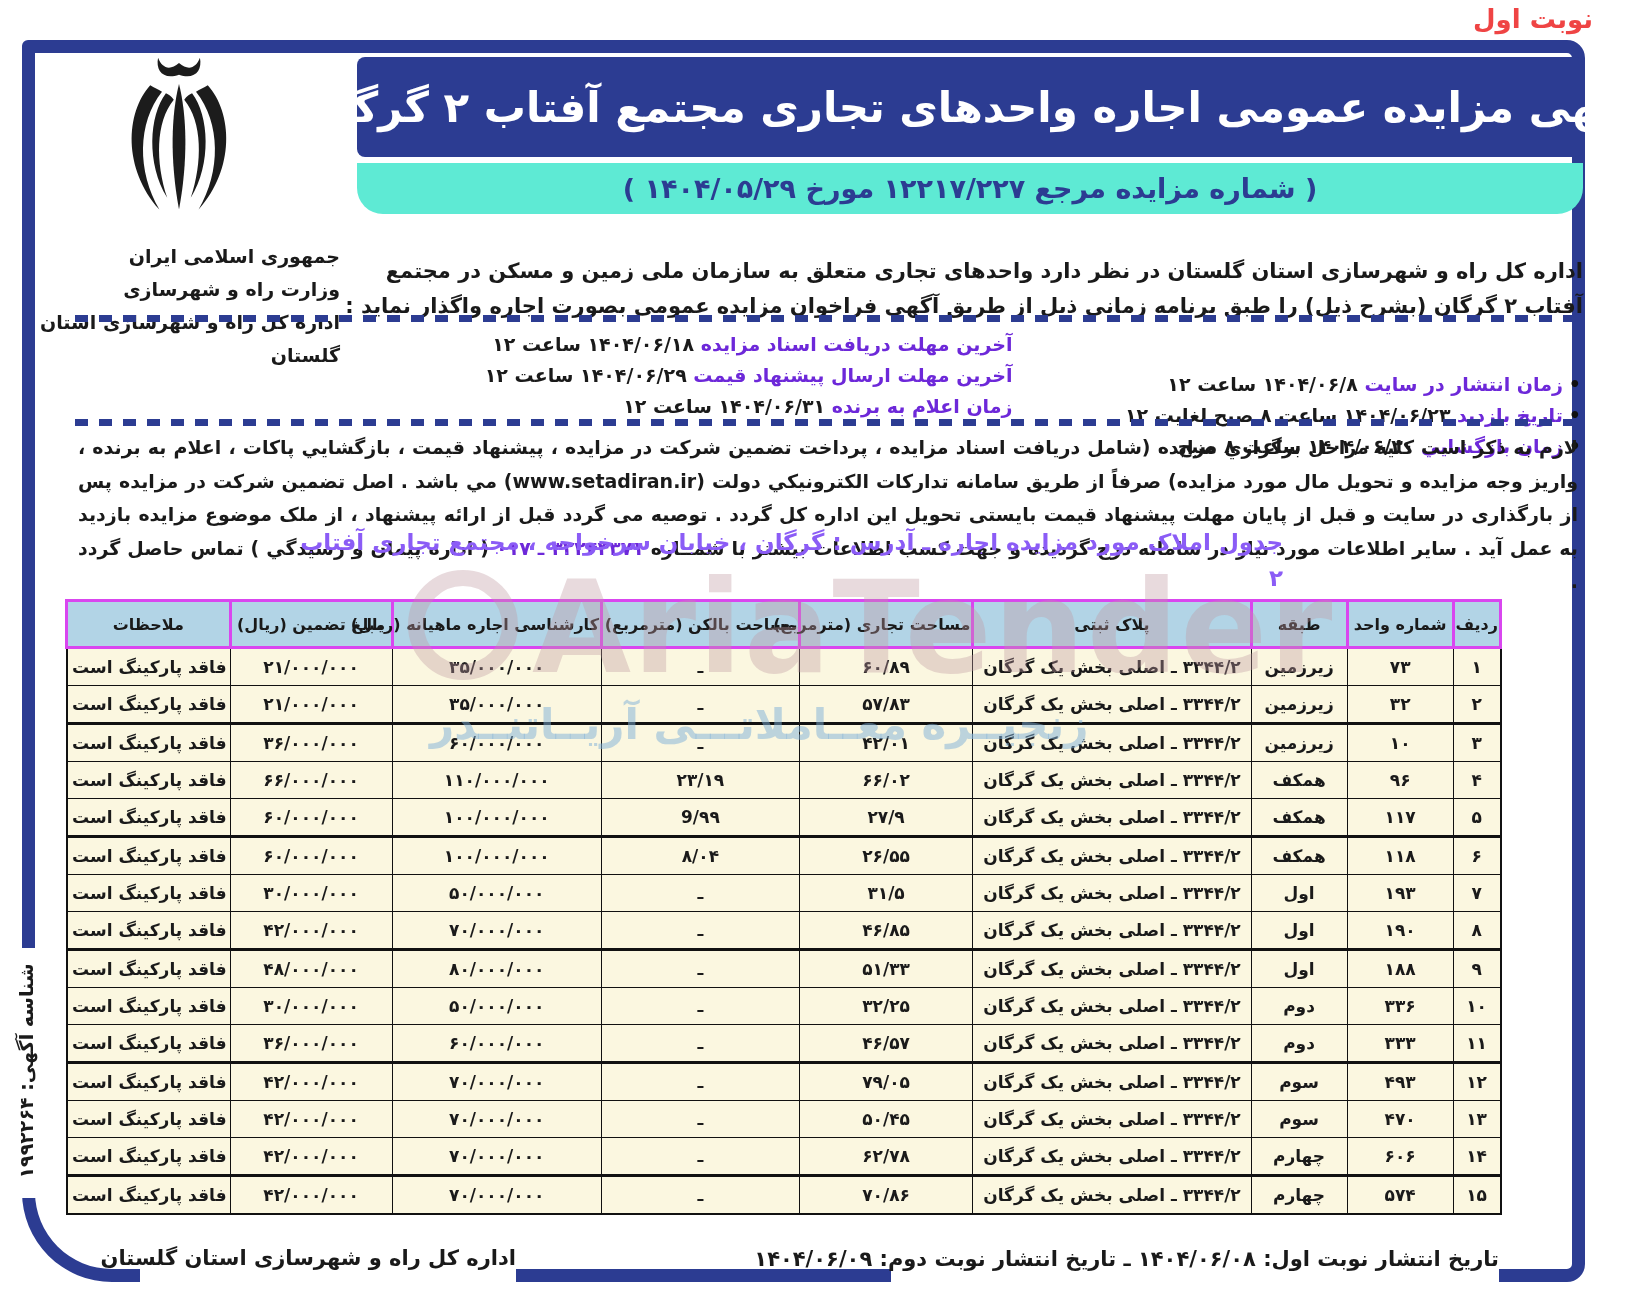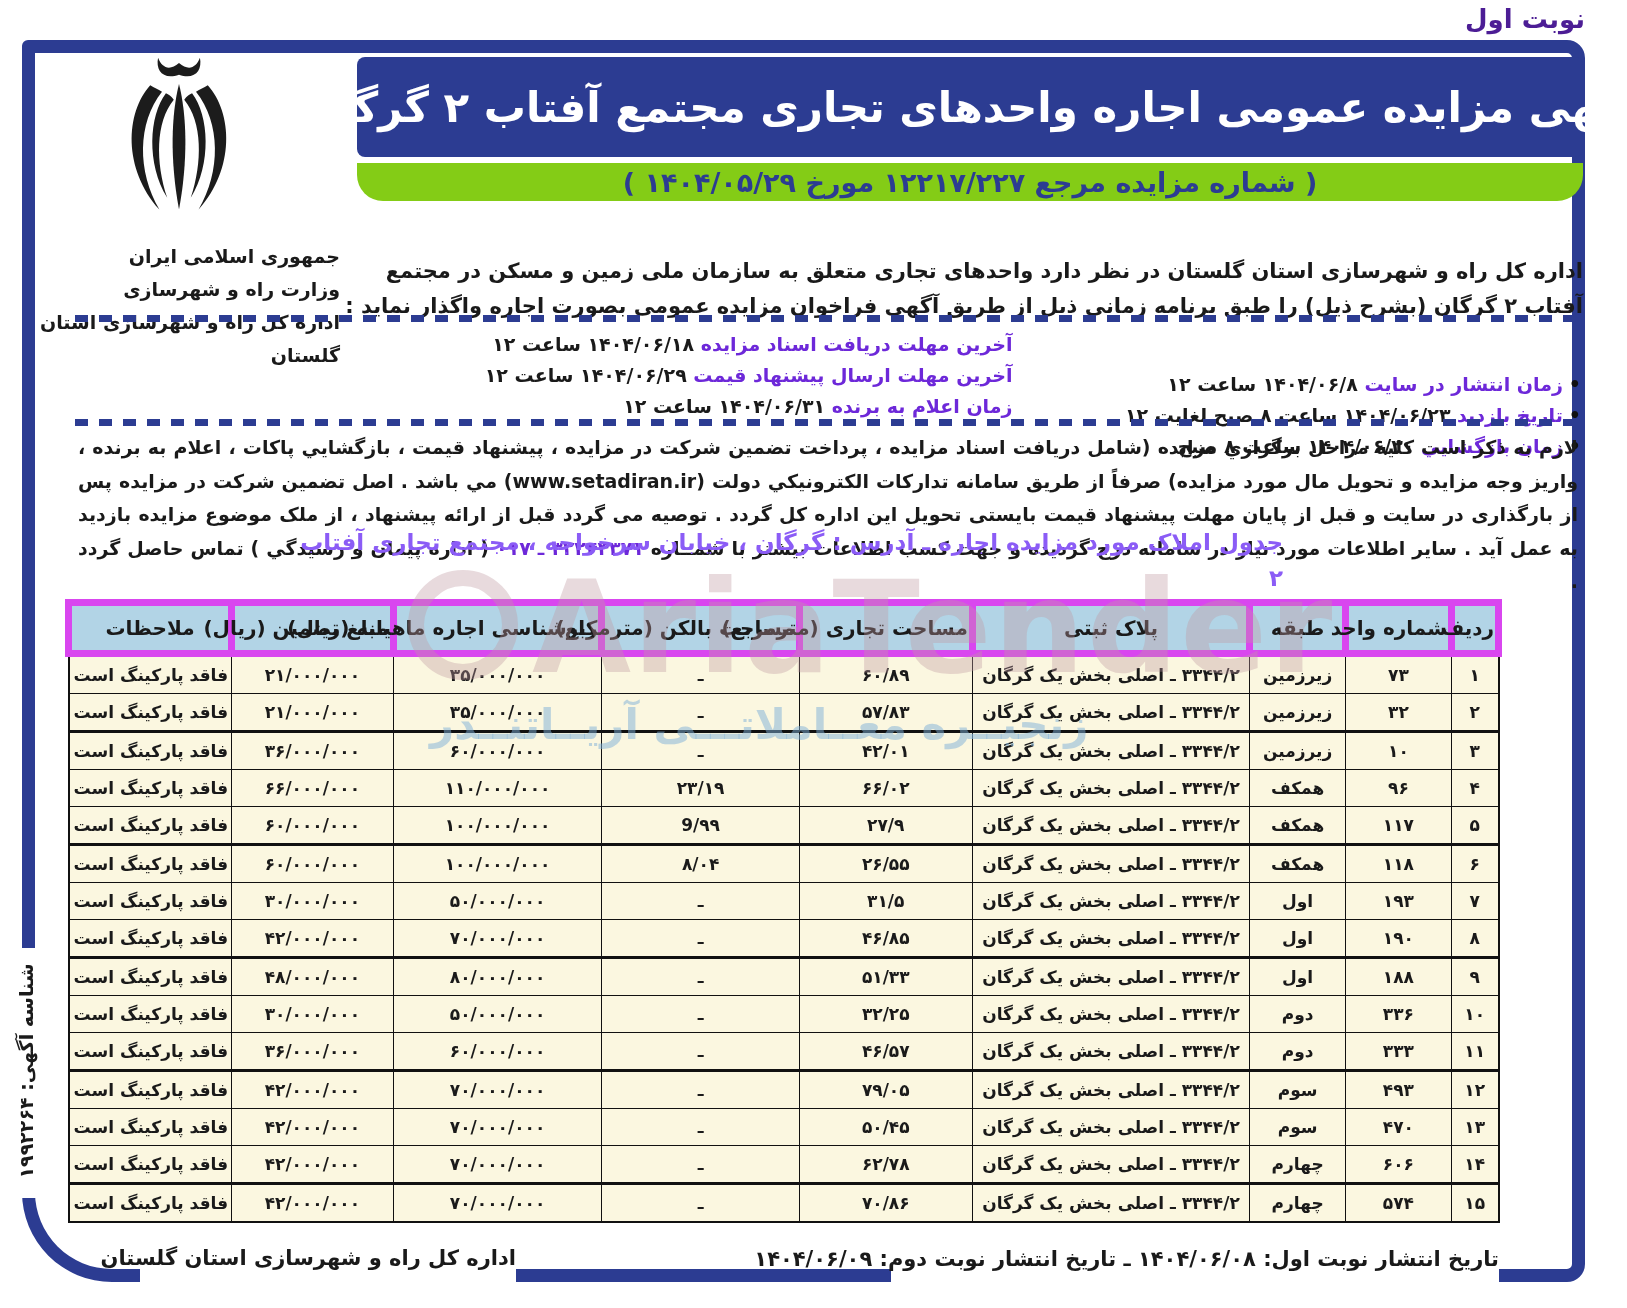--- a/index.html
+++ b/index.html
@@ -8,32 +8,32 @@
 
   
   .frame{position:absolute;left:22px;top:40px;width:1563px;height:1242px;
          box-sizing:border-box;border:13px solid #2c3c92;
          border-radius:6px 18px 18px 90px;z-index:1;}
   .patch{position:absolute;background:#fff;z-index:2;}
   .patch-sidebar{left:15px;top:948px;width:30px;height:250px;}
   .patch-footer-org{left:140px;top:1256px;width:376px;height:34px;}
   .patch-footer-dates{left:891px;top:1256px;width:608px;height:34px;}
 
-  .edition{position:absolute;top:4px;right:42px;font-size:26px;color:#4c1d95;z-index:3;}
+  .edition{position:absolute;top:4px;right:34px;font-size:26px;color:#ef4444;z-index:3;}
 
   
   .emblem{position:absolute;left:95px;top:50px;width:168px;height:170px;z-index:3;}
   .org-block{position:absolute;left:36px;top:240px;width:304px;text-align:right;
              font-size:19px;line-height:33px;z-index:3;}
 
   
   .title-bar{position:absolute;left:357px;top:57px;width:1226px;height:100px;background:#2c3c92;
              border-radius:8px;display:flex;align-items:center;justify-content:center;z-index:3;}
   .title-bar span{color:#fff;font-size:42px;white-space:nowrap;}
-  .ref-bar{position:absolute;left:357px;top:163px;width:1226px;height:38px;background:#84cc16;
+  .ref-bar{position:absolute;left:357px;top:163px;width:1226px;height:51px;background:#5eead4;
            border-radius:0 0 26px 26px;display:flex;align-items:center;justify-content:center;
            color:#2c3c92;font-size:27px;z-index:3;}
 
   .intro{position:absolute;left:345px;top:234px;width:1238px;font-size:21px;line-height:35px;
          text-align:right;z-index:3;margin-top:20px;}
 
   .dash{position:absolute;left:75px;width:1498px;height:7px;z-index:3;
         background:repeating-linear-gradient(90deg,#2c3c92 0 13px,transparent 13px 24px);}
   .dash1{top:315px;} .dash2{top:419px;}
 
@@ -49,22 +49,22 @@
   .legal{position:absolute;left:78px;top:431px;width:1500px;font-size:19px;line-height:33.5px;
          text-align:justify;z-index:3;}
 
   .tbl-heading{position:absolute;left:283px;top:524px;width:1000px;text-align:right;
                color:#8b5cf6;font-size:23px;line-height:36px;z-index:3;}
 
   
   .tbl-wrap{position:absolute;left:65px;top:599px;width:1437px;z-index:3;}
   table{width:100%;border-collapse:collapse;table-layout:fixed;direction:rtl;
         border:2.5px solid #111;}
-  th{background:#b2d4e6;height:42px;font-size:20px;white-space:nowrap;overflow:visible;
-     border:7px solid #d946ef;font-weight:bold;}
+  th{background:#b2d4e6;height:42px;font-size:16px;white-space:nowrap;overflow:visible;
+     border:3px solid #d946ef;font-weight:bold;}
   td{background:#fbf7e0;height:36px;font-size:17px;text-align:center;white-space:nowrap;
      overflow:hidden;border:1px solid #111;font-weight:bold;padding:0 3px;}
   tr.grp td{border-bottom-width:3px;}
 
   
   .watermark{position:absolute;left:0;top:0;width:100%;height:100%;pointer-events:none;z-index:6;}
   .wm-latin{position:absolute;left:408px;top:553px;direction:ltr;font-size:128px;
             letter-spacing:2px;color:rgba(190,152,160,0.36);white-space:nowrap;}
   .wm-ring{display:inline-block;width:110px;height:110px;border:16px solid rgba(190,152,160,0.36);
            border-radius:50%;vertical-align:-8px;margin-right:14px;box-sizing:border-box;}

